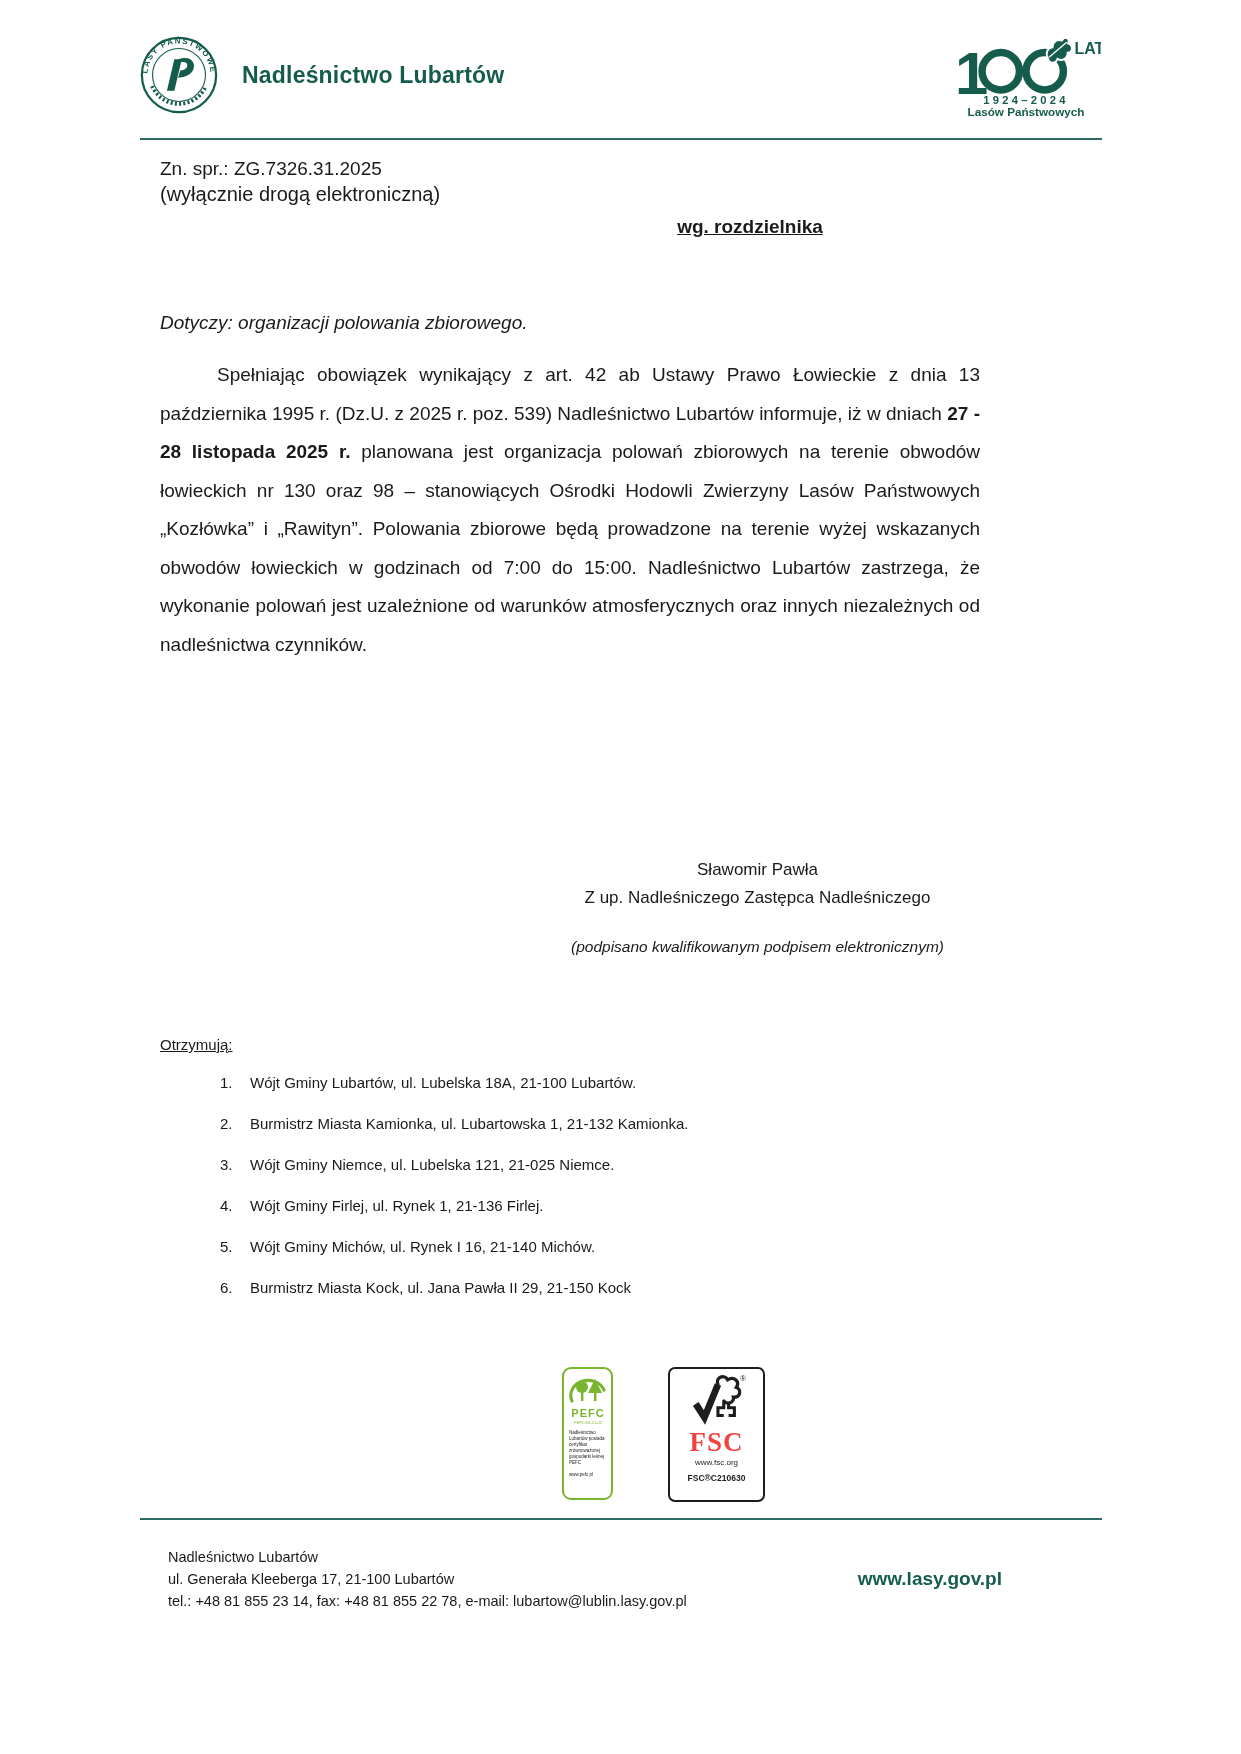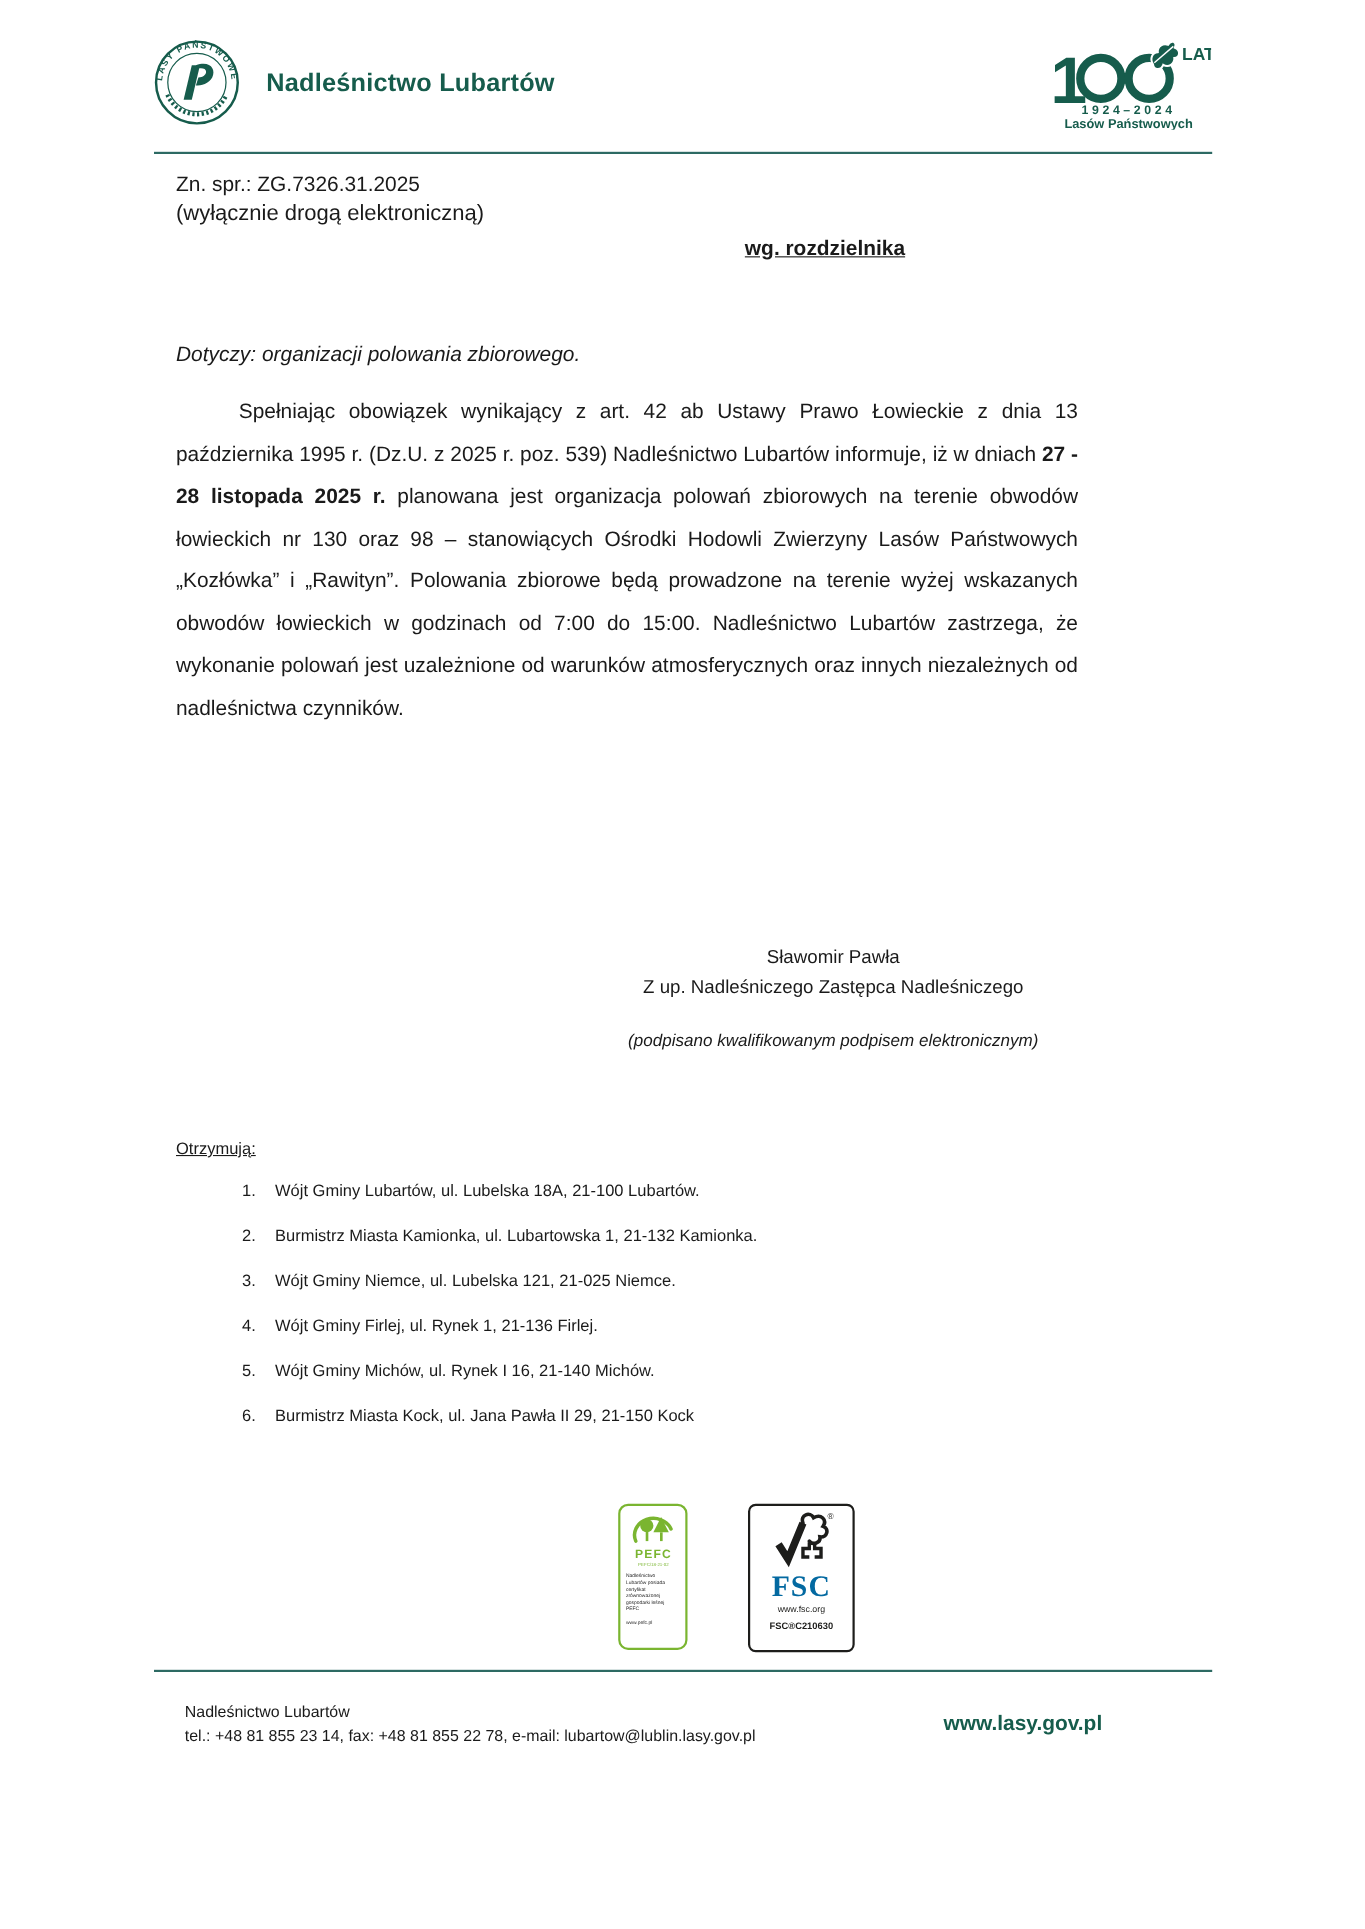--- a/index.html
+++ b/index.html
@@ -96,21 +96,21 @@
   .recipient-num { width: 30px; margin-left: 60px; flex: 0 0 auto; }
   .recipient-text { }
   
   .badges {
     margin: 70px 0 0 562px;
     display: flex;
     align-items: flex-start;
     gap: 55px;
   }
   .pefc-badge {
-    width: 63px;
+    width: 51px;
     height: 133px;
     border: 2px solid #7ab530;
     border-radius: 9px;
     padding: 5px 4px 4px 5px;
     display: flex;
     flex-direction: column;
     align-items: center;
     background: #fff;
   }
   .pefc-logo-svg { width: 40px; height: 32px; }
@@ -139,21 +139,21 @@
     display: flex;
     flex-direction: column;
     align-items: center;
     background: #fff;
   }
   .fsc-glyph-svg { width: 58px; height: 56px; }
   .fsc-name {
     font-family: "Liberation Serif", serif;
     font-size: 27px;
     font-weight: bold;
-    color: #0369a1;
+    color: #ef4444;
     line-height: 26px;
     letter-spacing: 1px;
   }
   .fsc-url { font-size: 8px; color: #1d1d1b; margin-top: 3px; }
   .fsc-license { font-size: 8.5px; color: #1d1d1b; margin-top: 6px; font-weight: bold; }
   
   .footer-rule {
     border: none;
     border-top: 2px solid #2d6a63;
     margin: 16px 139px 0 140px;
@@ -293,18 +293,19 @@
       <div class="fsc-url">www.fsc.org</div>
       <div class="fsc-license">FSC®C210630</div>
     </div>
 
   </div>
 
   <hr class="footer-rule">
   <div class="footer">
     <div class="footer-lines">
       <div>Nadleśnictwo Lubartów</div>
+      <div>ul. Generała Kleeberga 17, 21-100 Lubartów</div>
       <div>tel.: +48 81 855 23 14, fax: +48 81 855 22 78, e-mail: lubartow@lublin.lasy.gov.pl</div>
     </div>
     <div class="footer-site">www.lasy.gov.pl</div>
   </div>
 
 </div>
 
 </body></html>

